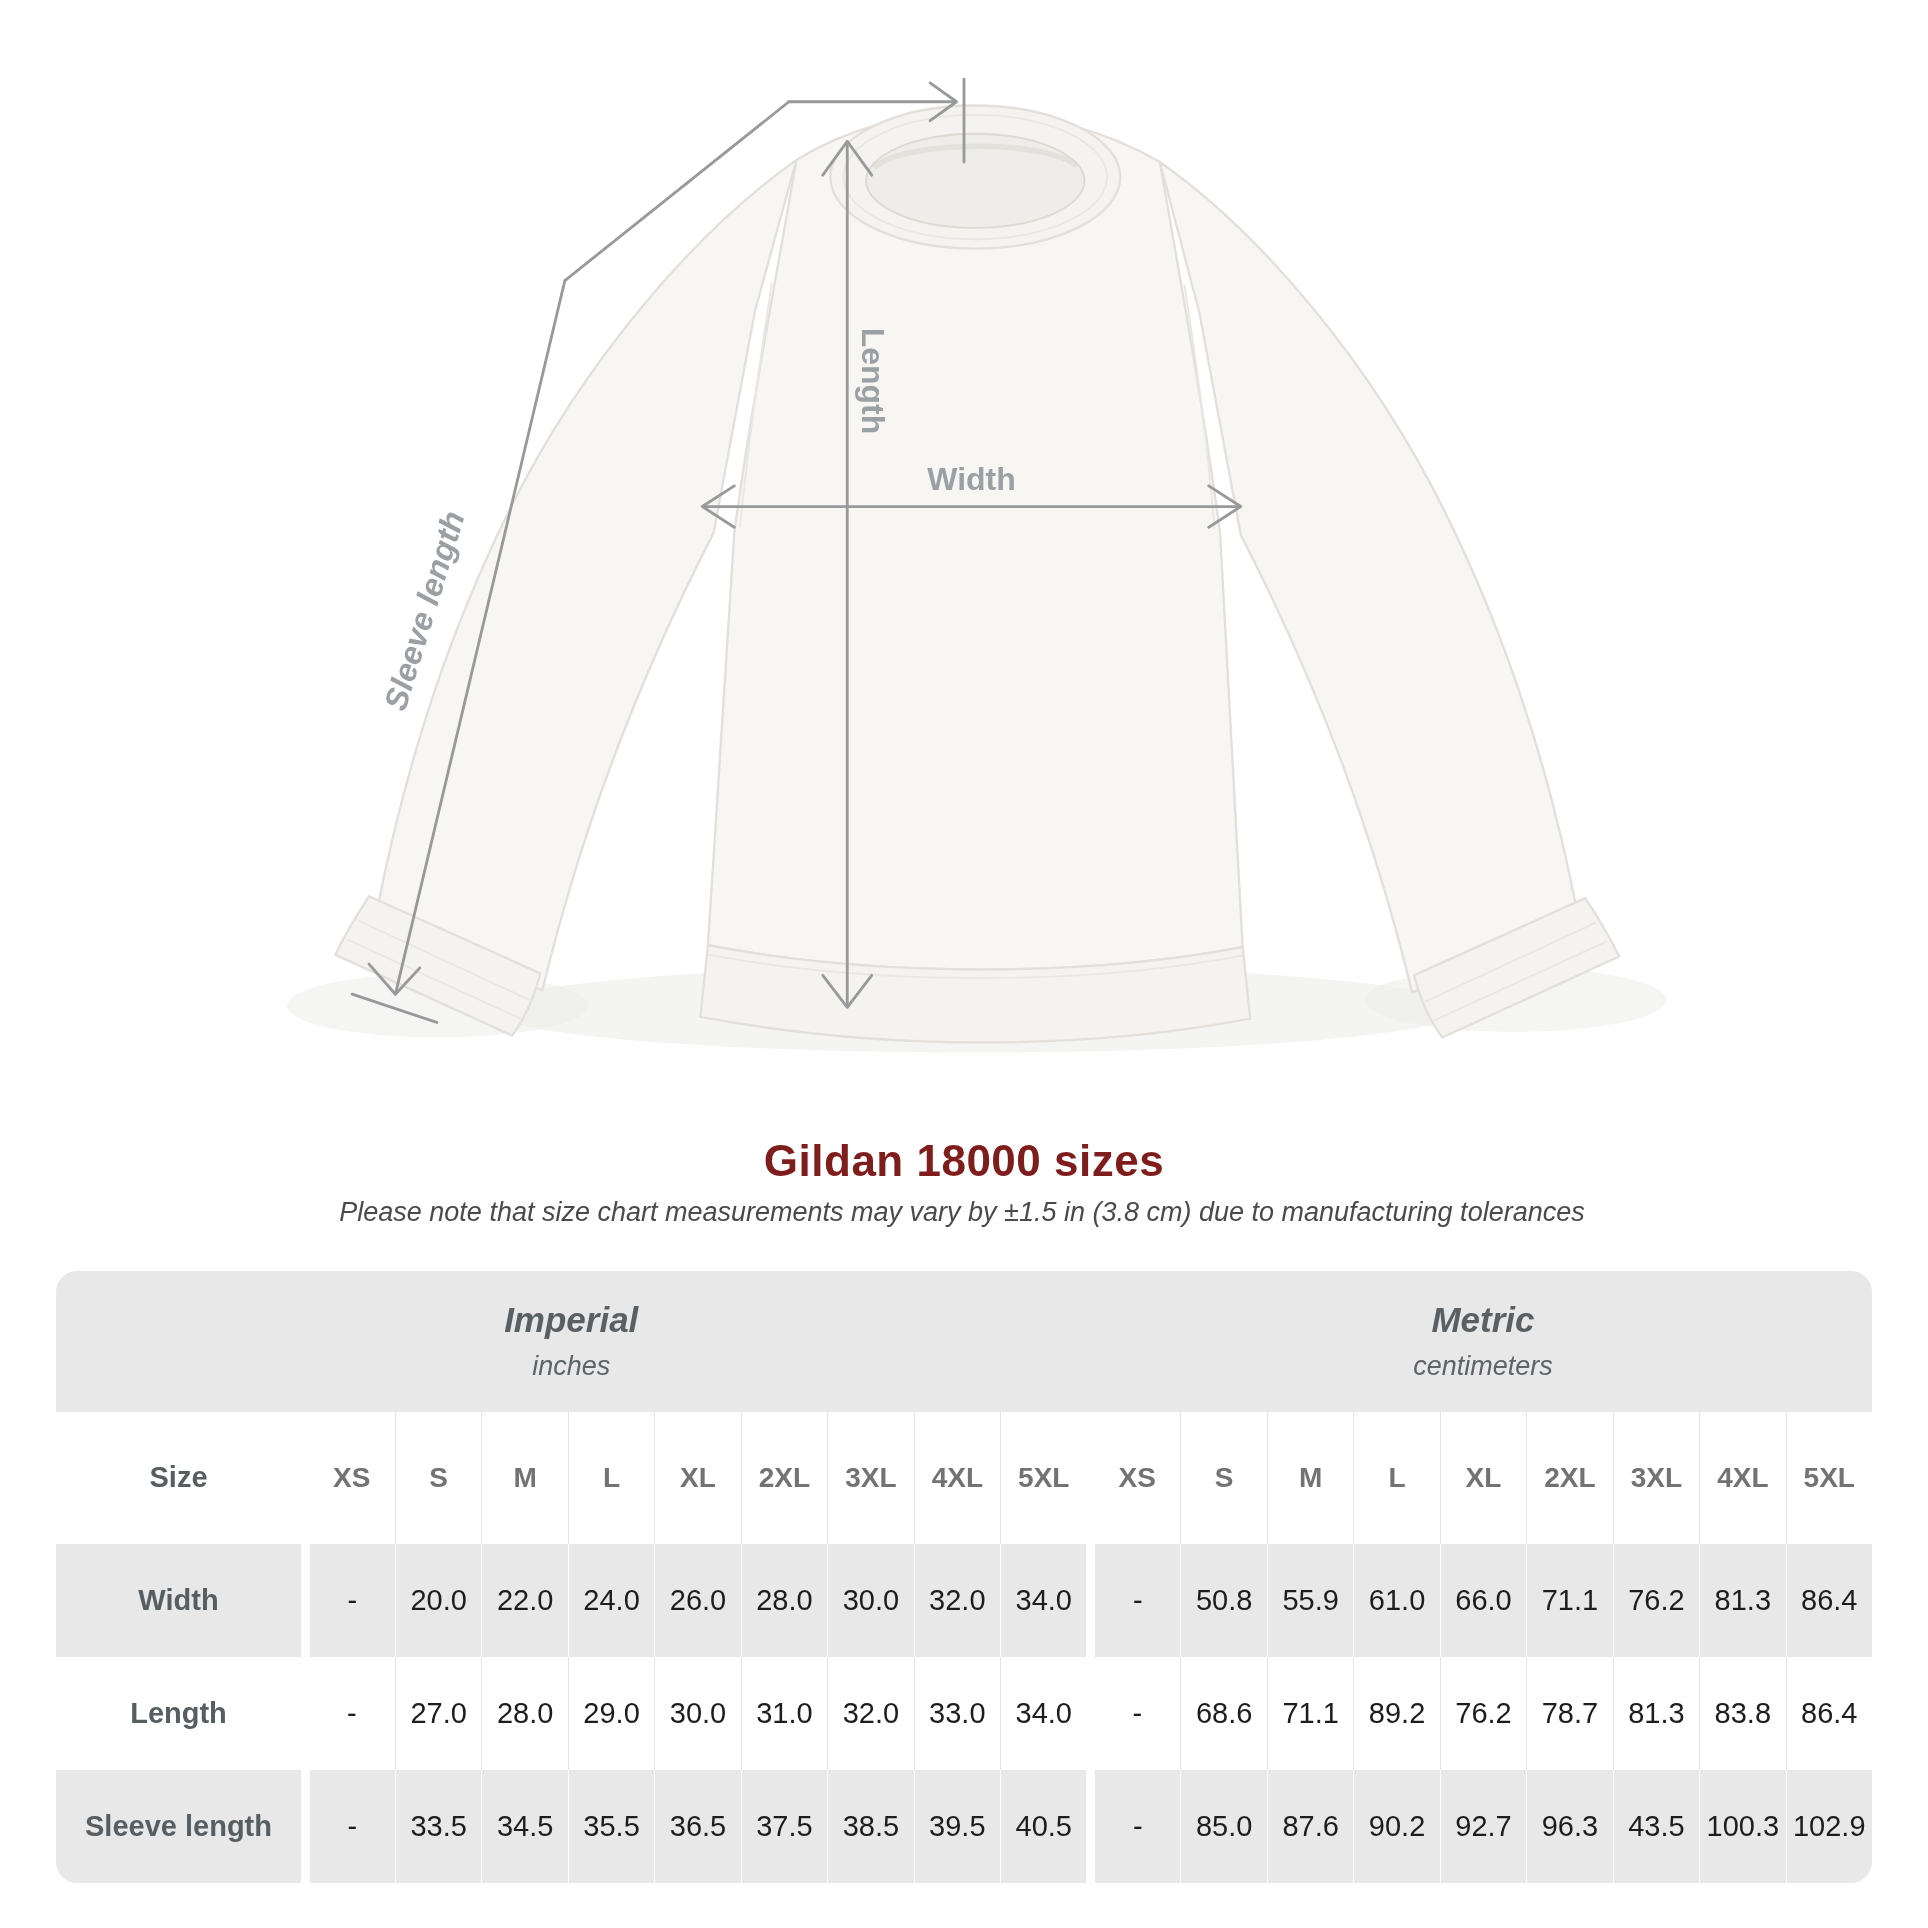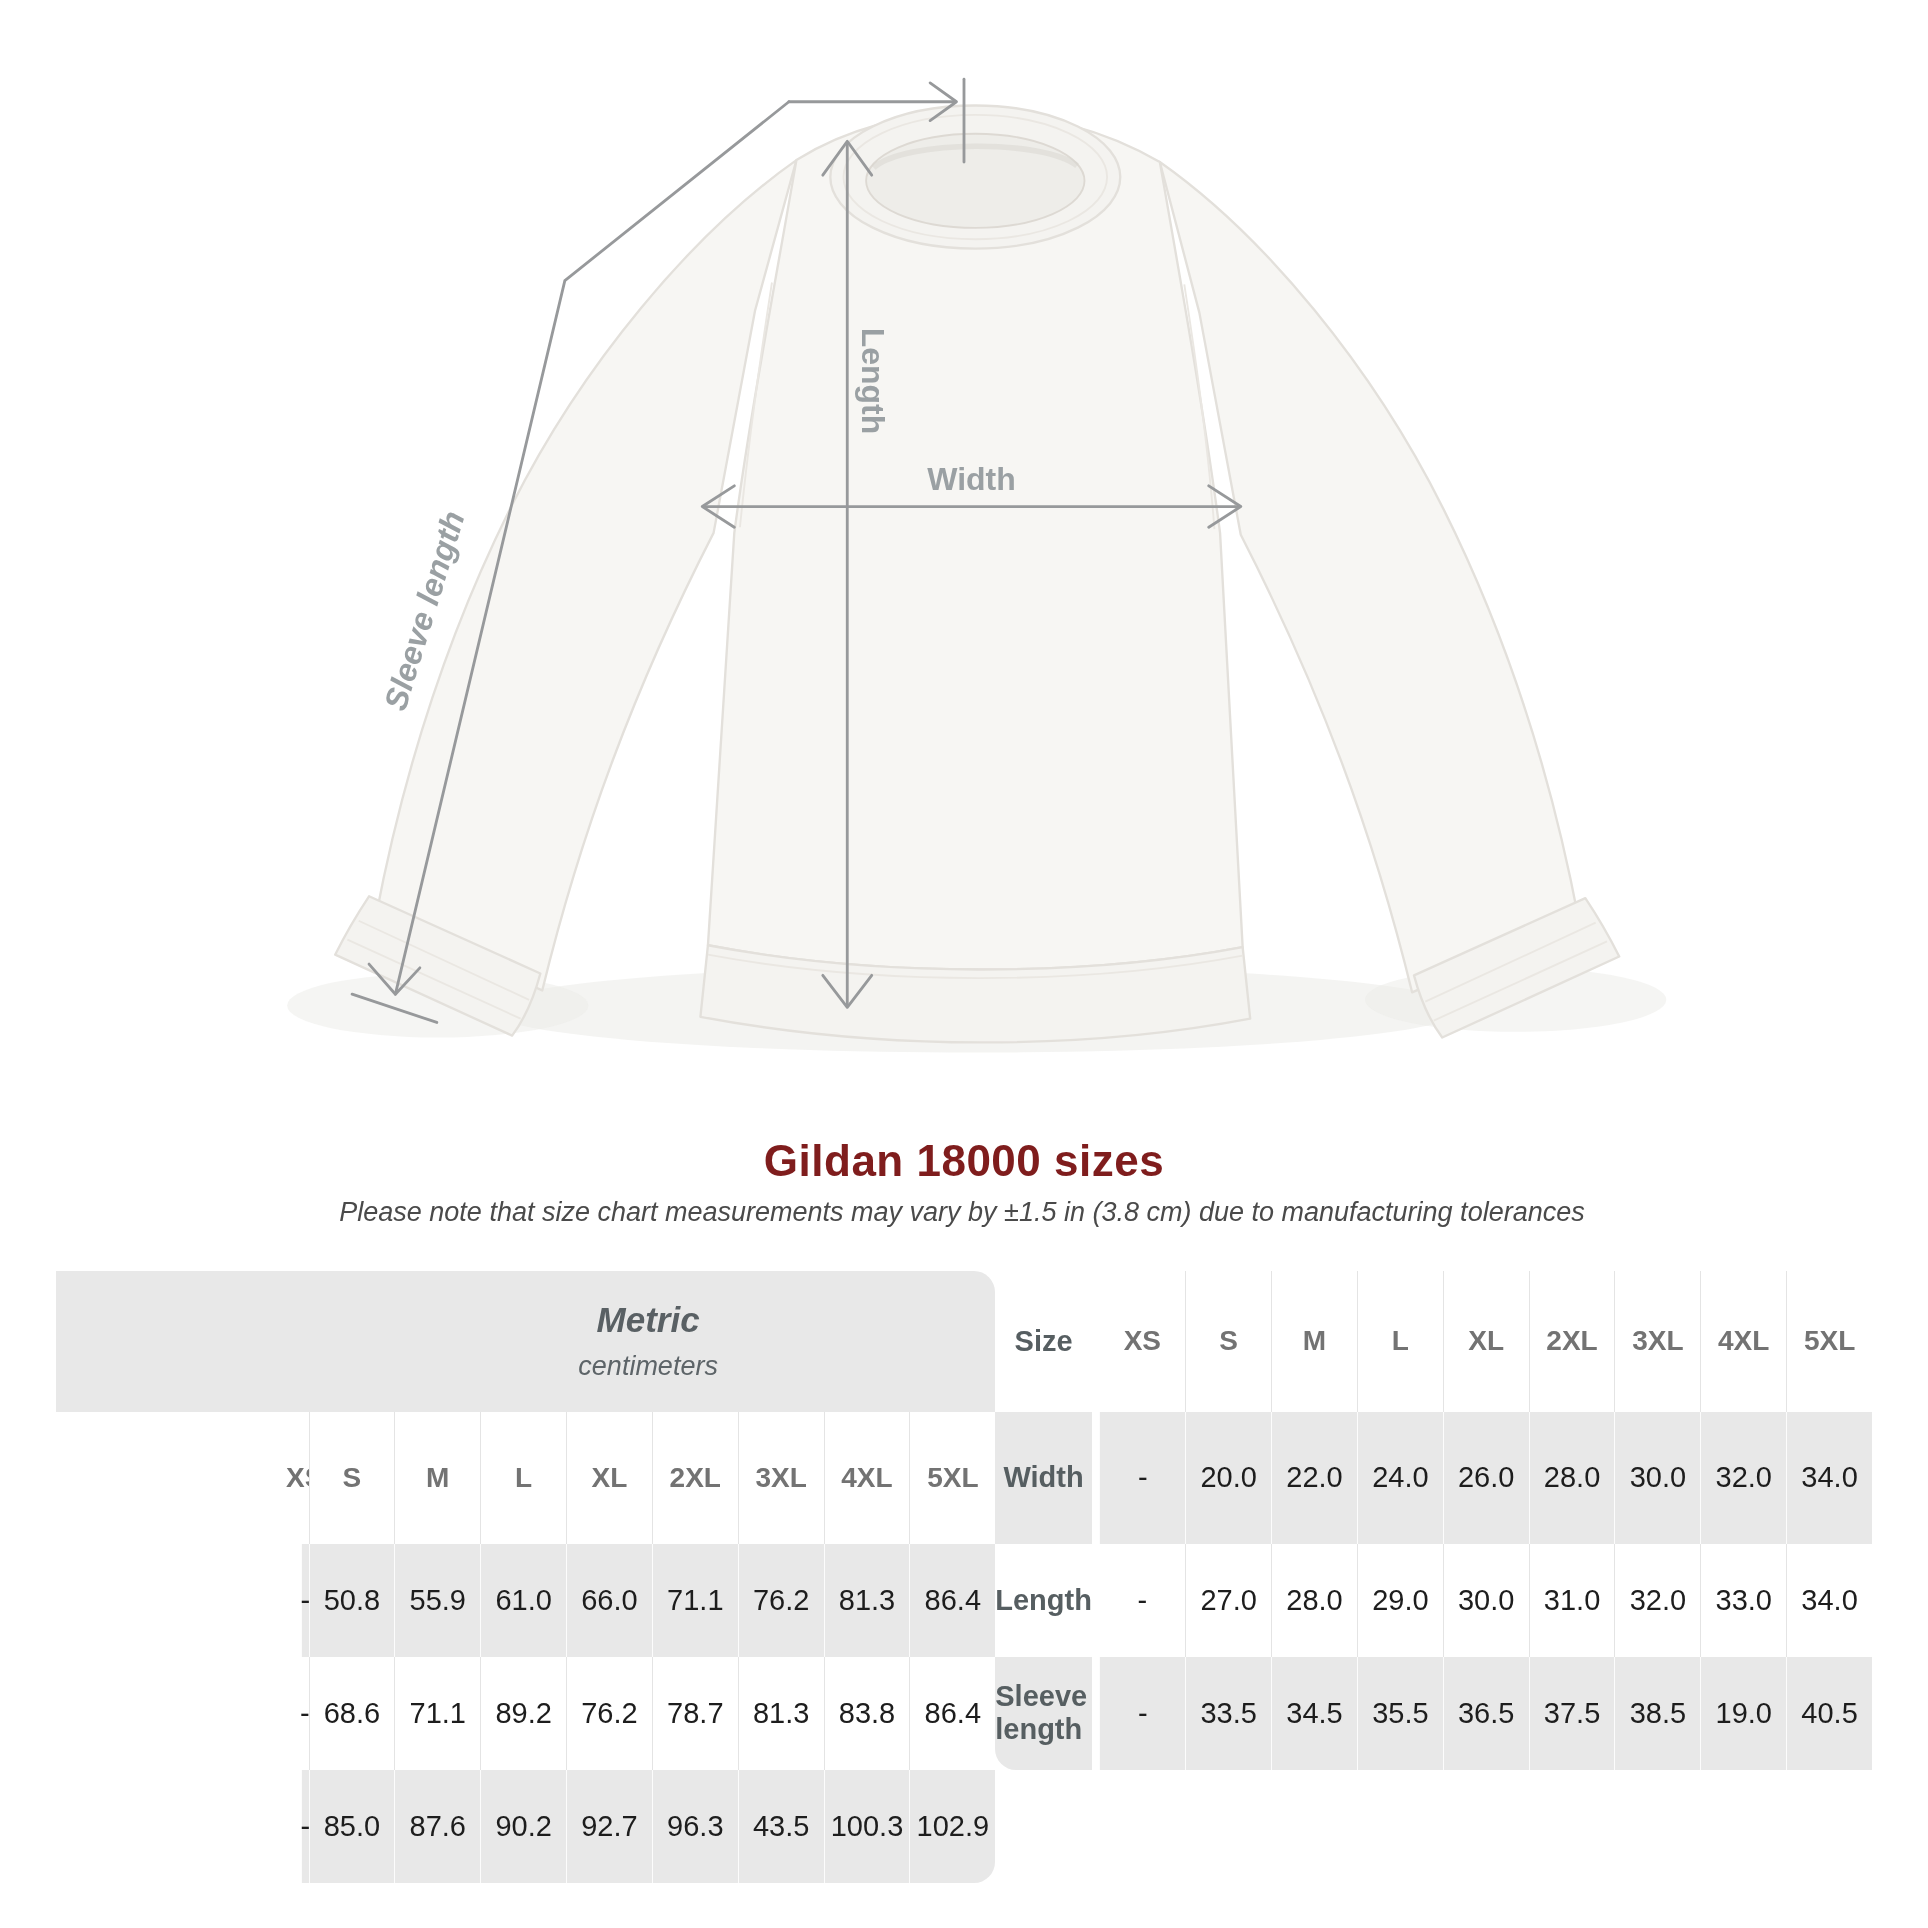--- a/index.html
+++ b/index.html
@@ -96,20 +96,24 @@
     <text class="anno-label it" transform="translate(462 652) rotate(-73)" text-anchor="middle">Sleeve length</text>
   </svg>
 </div>
 
 <div class="title-block">
   <h1 class="page-title">Gildan 18000 sizes</h1>
   <p class="tolerance-note">Please note that size chart measurements may vary by ±1.5 in (3.8 cm) due to manufacturing tolerances</p>
 </div>
 
 <div class="size-table" id="size-grid">
+  <div class="band left">
+    <div class="band-title">Imperial</div>
+    <div class="band-unit">inches</div>
+  </div>
   <div class="band mid"></div>
   <div class="band right">
     <div class="band-title">Metric</div>
     <div class="band-unit">centimeters</div>
   </div>
 
 <div class="cell row-label">Size</div>
     <div class="cell gap"></div>
     <div class="cell size-head first">XS</div>
     <div class="cell size-head">S</div>
@@ -174,21 +178,21 @@
     <div class="cell value">86.4</div>
     <div class="cell row-label alt corner-bl">Sleeve length</div>
     <div class="cell gap"></div>
     <div class="cell value alt first">-</div>
     <div class="cell value alt">33.5</div>
     <div class="cell value alt">34.5</div>
     <div class="cell value alt">35.5</div>
     <div class="cell value alt">36.5</div>
     <div class="cell value alt">37.5</div>
     <div class="cell value alt">38.5</div>
-    <div class="cell value alt">19.0</div>
+    <div class="cell value alt">39.5</div>
     <div class="cell value alt">40.5</div>
     <div class="cell gap"></div>
     <div class="cell value alt first">-</div>
     <div class="cell value alt">85.0</div>
     <div class="cell value alt">87.6</div>
     <div class="cell value alt">90.2</div>
     <div class="cell value alt">92.7</div>
     <div class="cell value alt">96.3</div>
     <div class="cell value alt">43.5</div>
     <div class="cell value alt">100.3</div>

